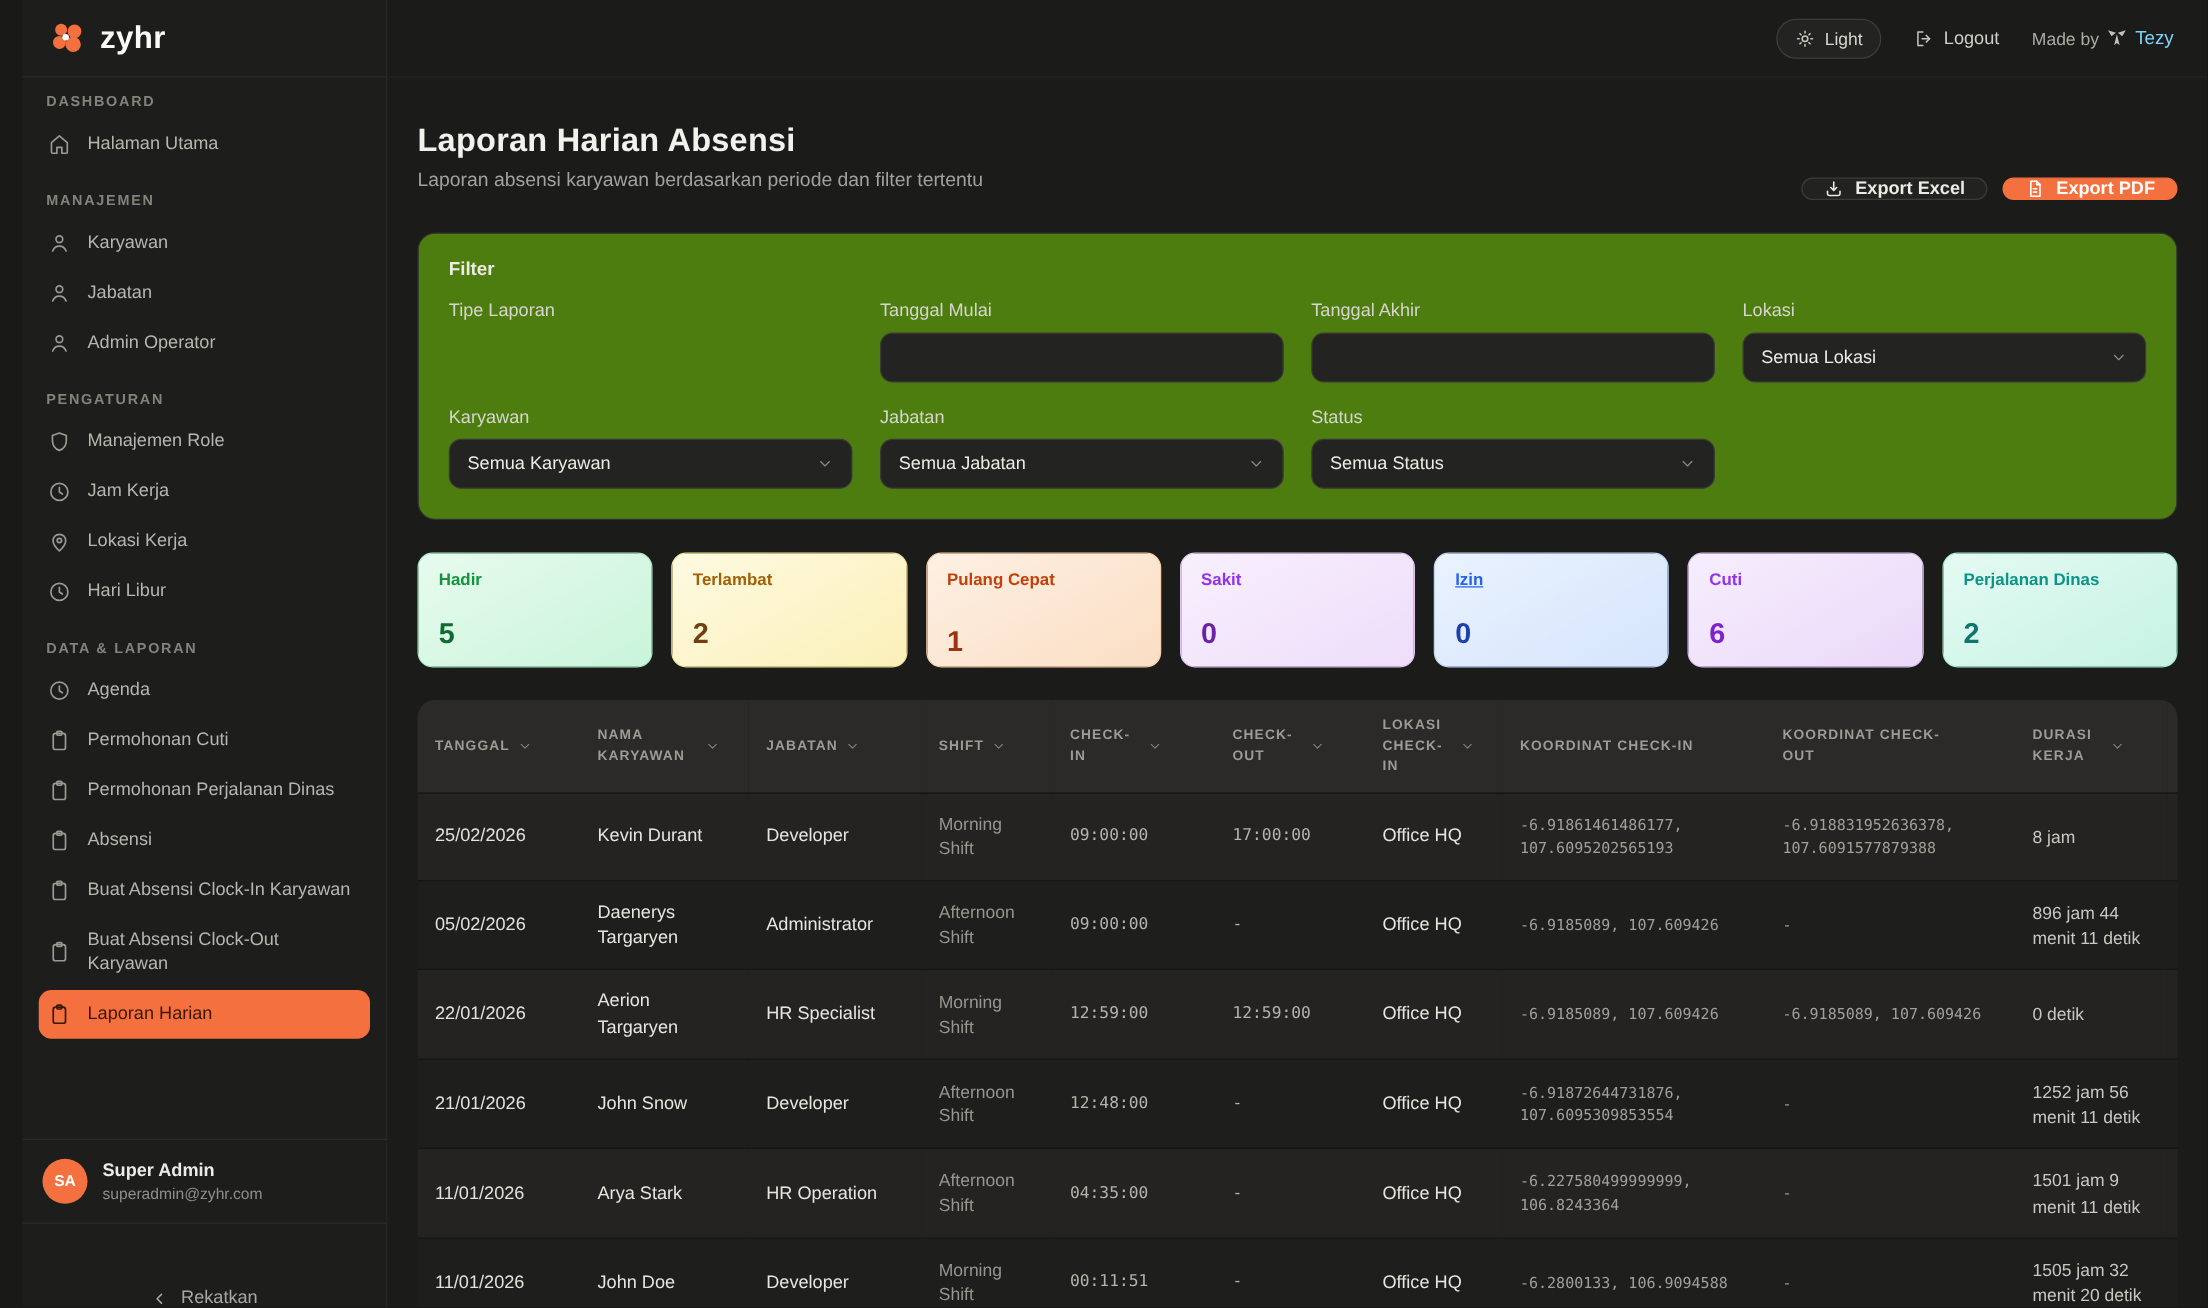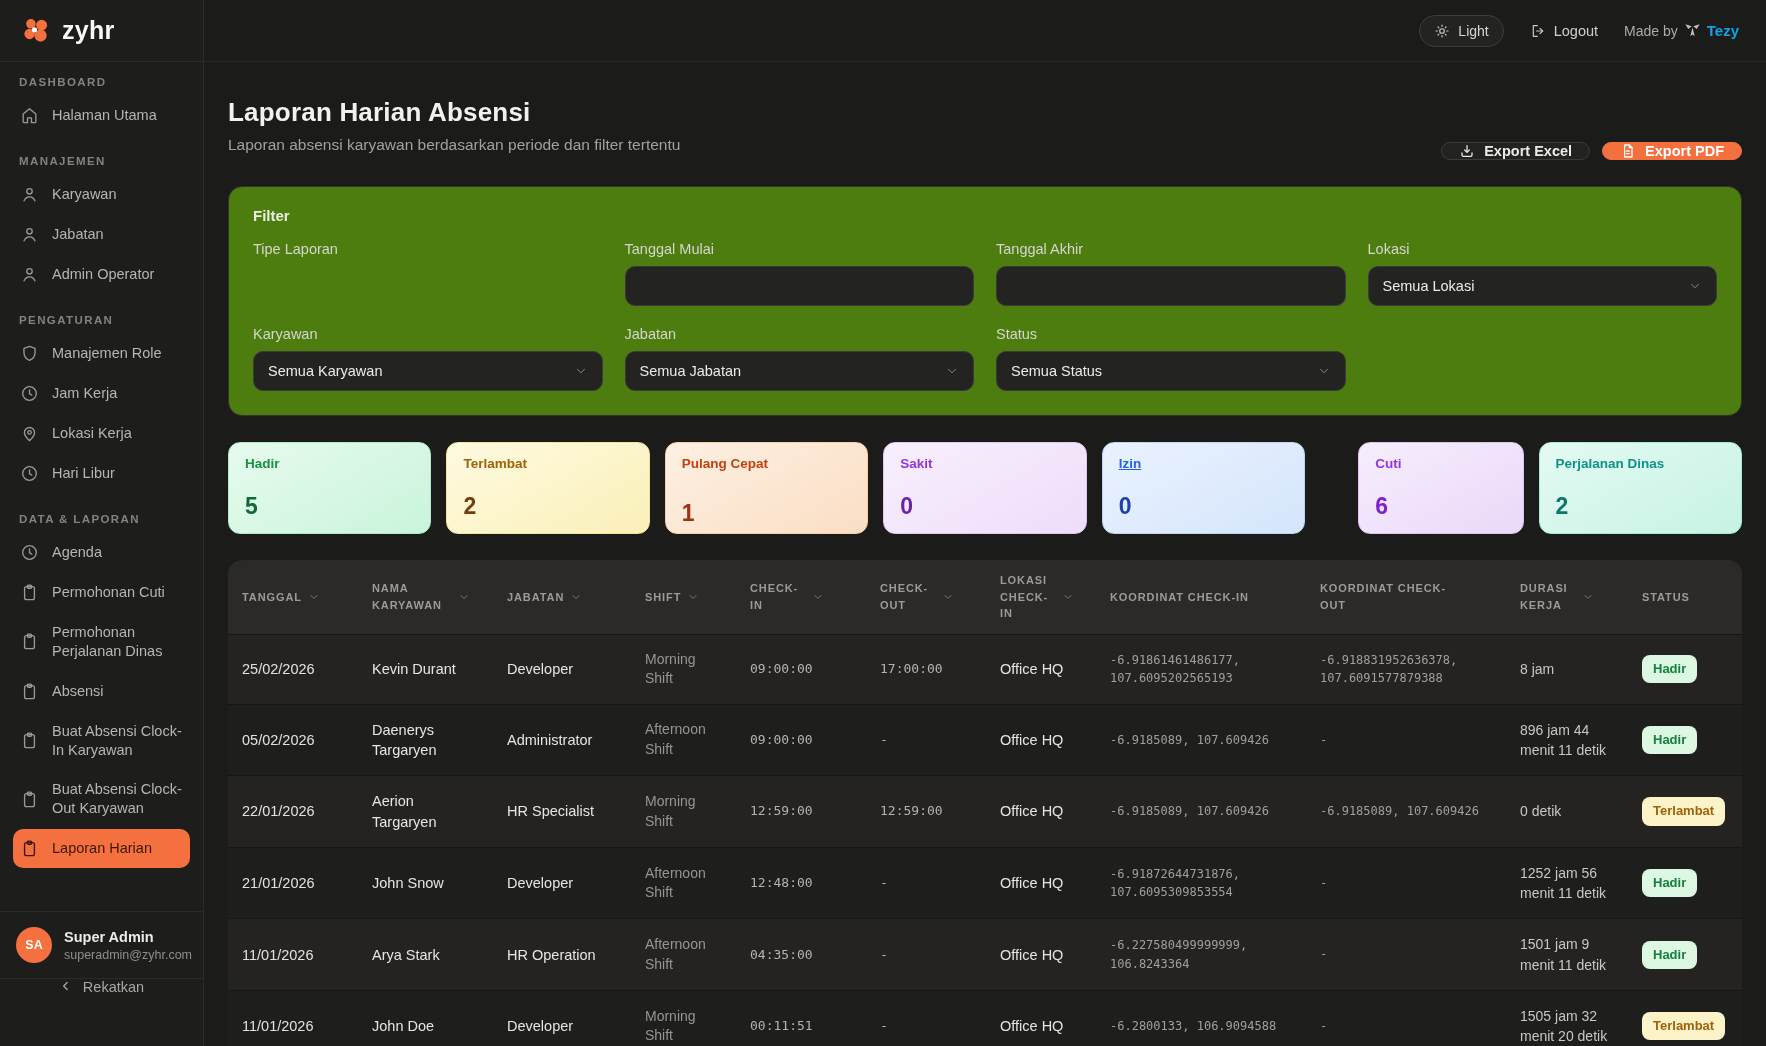--- a/index.html
+++ b/index.html
@@ -5,45 +5,45 @@
   * { box-sizing: border-box; margin: 0; padding: 0; }
   html,body { width:1766px; height:1046px; overflow:hidden; }
   body {
     background:#191917; color:#e8e8e2;
     font-family:"Liberation Sans", sans-serif;
     display:flex;
   }
   svg { display:block; }
 
   
-  aside { width:204px; flex:none; background:#1d1d1b; border-right:1px solid #2b2b28; display:flex; flex-direction:column; height:100%; }
+  aside { width:292px; flex:none; background:#1d1d1b; border-right:1px solid #2b2b28; display:flex; flex-direction:column; height:100%;margin-left:18px; }
   .logo-row { height:62px; flex:none; border-bottom:1px solid #2b2b28; display:flex; align-items:center; gap:10px; padding:0 20px; }
   .logo-row .brand-text { font-size:25px; font-weight:700; color:#fafaf6; letter-spacing:0.3px; }
   nav { flex:1; overflow:hidden; padding:12px 0 0; }
   .sec-label { font-size:11.5px; letter-spacing:1.4px; color:#83837b; font-weight:600; margin:20px 19px 8px; }
   .sec-label:first-child { margin-top:2px; }
   .nav-item { display:flex; align-items:center; gap:13px; margin:1px 13px; padding:10px 7px; border-radius:10px; color:#b6b6ae; font-size:14.5px; line-height:1.3; cursor:pointer; }
   .nav-item svg { width:19px; height:19px; flex:none; color:#9a9a92; }
   .nav-item.active { background:#f4703f; color:#3a1808; }
   .nav-item.active svg { color:#3a1808; }
   .user-card { flex:none; border-top:1px solid #2b2b28; background:#1d1d1b; padding:15px 16px; display:flex; align-items:center; gap:12px; }
   .avatar { width:36px; height:36px; flex:none; border-radius:50%; background:#f4703f; color:#fff; font-size:12.5px; font-weight:700; display:flex; align-items:center; justify-content:center; }
   .uname { font-size:14.5px; font-weight:700; color:#ecece6; }
   .uemail { font-size:12.5px; color:#8f8f87; margin-top:3px; }
-  .collapse-row { flex:none; height:68px; border-top:1px solid #2b2b28; display:flex; align-items:flex-start; justify-content:center; gap:10px; color:#a8a8a0; font-size:14.5px; cursor:pointer; }
+  .collapse-row { flex:none; height:68px; border-top:1px solid #2b2b28; display:flex; align-items:flex-end; justify-content:center; gap:10px; color:#a8a8a0; font-size:14.5px; cursor:pointer; }
   .collapse-row svg { width:14px; height:14px; color:#a8a8a0; }
 
   
   main { flex:1; display:flex; flex-direction:column; overflow:hidden; background:#1b1b19; }
   .topbar { height:62px; flex:none; border-bottom:1px solid #262624; display:flex; align-items:center; justify-content:flex-end; gap:26px; padding:0 27px; }
   .theme-btn { display:flex; align-items:center; gap:8px; border:1px solid #3d3d39; background:#232321; border-radius:18px; padding:7px 14px; font-size:14px; color:#d8d8d0; cursor:pointer; }
   .theme-btn svg, .logout-btn svg { width:16px; height:16px; color:#c8c8c0; }
   .logout-btn { display:flex; align-items:center; gap:8px; background:none; border:none; font-size:14.5px; color:#d0d0c8; font-family:inherit; cursor:pointer; }
   .madeby { display:flex; align-items:center; gap:5px; font-size:14px; color:#acaca4; }
-  .madeby .tz-name { color:#0ea5e9; font-weight:700; font-size:15px;text-align:right; }
+  .madeby .tz-name { color:#7dd3fc; font-weight:400; font-size:15px;text-align:right; }
   .madeby svg { width:19px; height:19px; color:#c2c2ba; }
 
   .content { flex:1; overflow:hidden; padding:28px 24px 0; }
   .page-head { display:flex; justify-content:space-between; align-items:center; margin-bottom:26px; }
   .page-title { font-size:26px; font-weight:700; color:#f2f2ec; letter-spacing:0.2px; }
   .page-sub { font-size:15.5px; color:#a2a29a; margin-top:8px; }
   .head-btns { display:flex; gap:12px; margin-top:6px; }
   .btn { display:flex; align-items:center; gap:9px; border-radius:10px; padding:0 17px; font-size:14.5px; font-weight:600; font-family:inherit; cursor:pointer;margin-top:46px; }
   .btn svg { width:16px; height:16px; }
   .btn-dark { background:#222220; border:1px solid #3c3c38; color:#eCeCe4; }
@@ -341,21 +341,21 @@
           <div class="sv" style="color: rgb(154, 52, 18);">1</div>
         </div>
         <div class="stat" style="background: linear-gradient(150deg, rgb(248, 240, 253), rgb(238, 221, 250)); border-color: rgb(224, 198, 243);">
           <div class="sl" style="color: rgb(147, 51, 234);">Sakit</div>
           <div class="sv" style="color: rgb(107, 33, 168);">0</div>
         </div>
         <div class="stat" style="background: linear-gradient(150deg, rgb(234, 242, 254), rgb(213, 229, 252)); border-color: rgb(188, 212, 247);">
           <div class="sl" style="color: rgb(37, 99, 235); text-decoration: underline;">Izin</div>
           <div class="sv" style="color: rgb(30, 64, 175);">0</div>
         </div>
-        <div class="stat" style="background: linear-gradient(150deg, rgb(246, 238, 253), rgb(234, 216, 248)); border-color: rgb(220, 193, 241); margin-left: 38px;">
+        <div class="stat" style="background: linear-gradient(150deg, rgb(246, 238, 253), rgb(234, 216, 248)); border-color: rgb(220, 193, 241);">
           <div class="sl" style="color: rgb(147, 51, 234);">Cuti</div>
           <div class="sv" style="color: rgb(126, 34, 206);">6</div>
         </div>
         <div class="stat" style="background: linear-gradient(150deg, rgb(228, 250, 243), rgb(198, 243, 227)); border-color: rgb(165, 234, 210);">
           <div class="sl" style="color: rgb(13, 148, 136);">Perjalanan Dinas</div>
           <div class="sv" style="color: rgb(15, 118, 110);">2</div>
         </div>
       </div>
 
     <div class="table-wrap">

